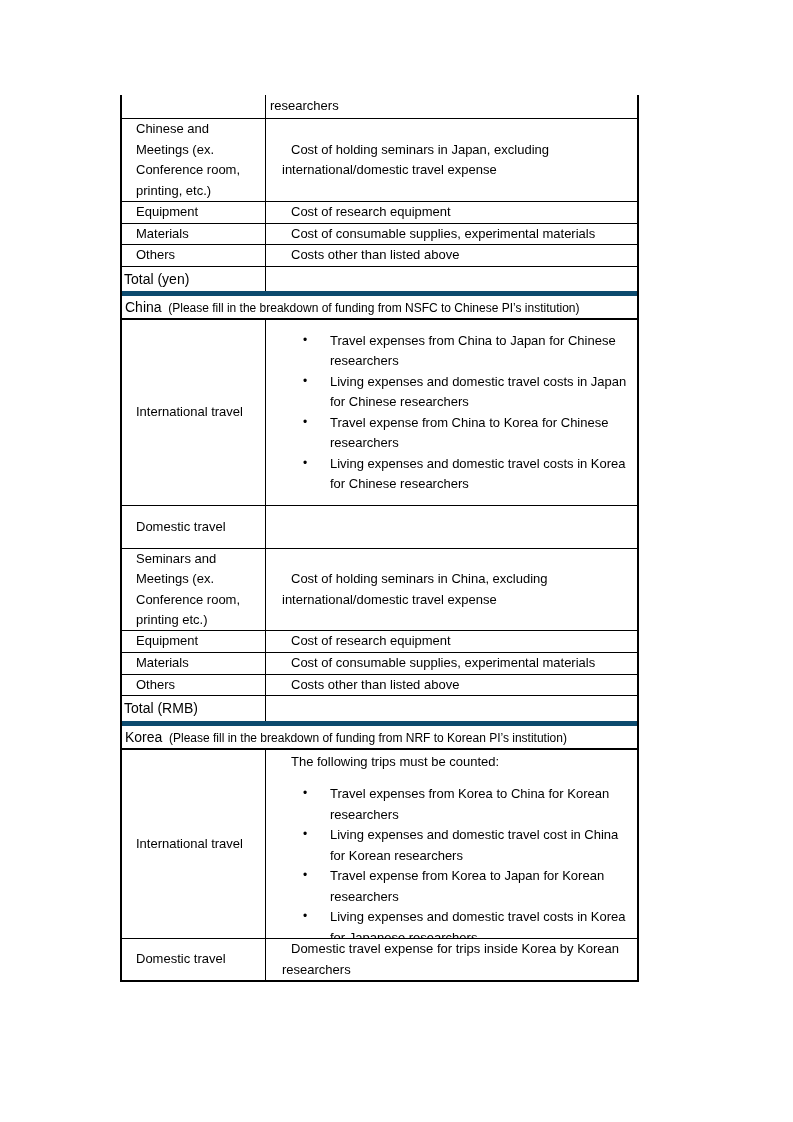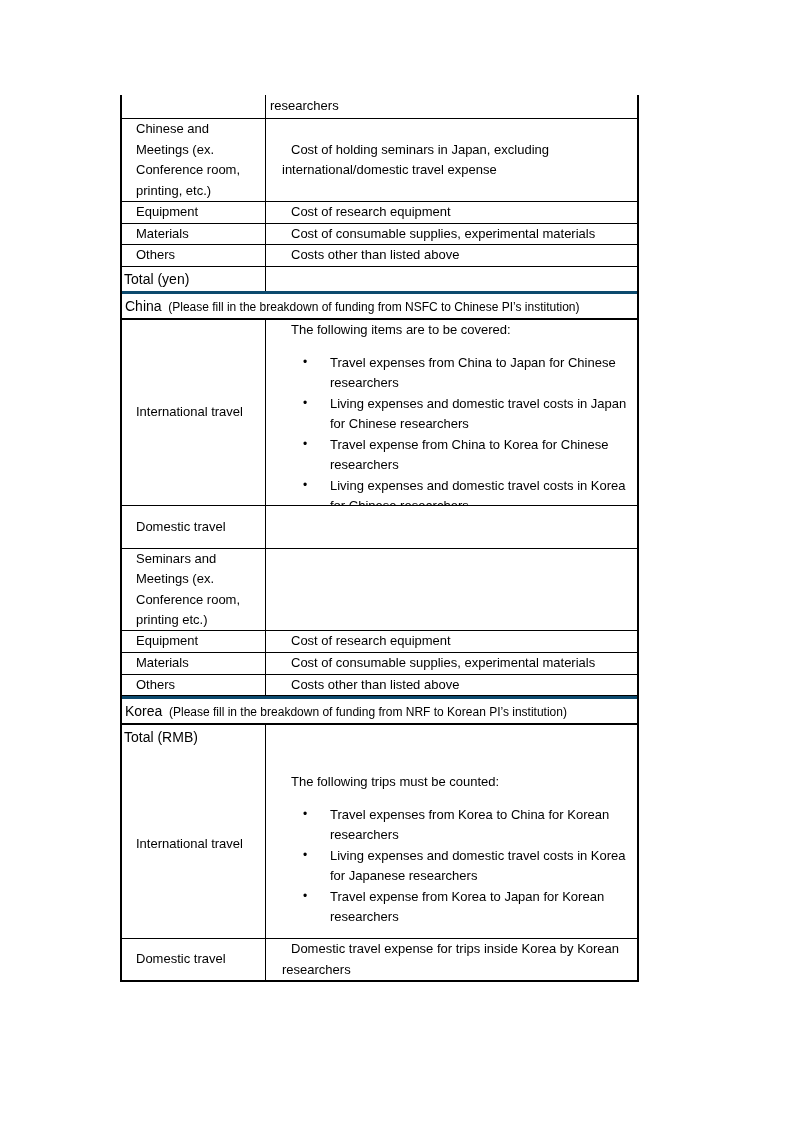--- a/index.html
+++ b/index.html
@@ -22,21 +22,21 @@
   .cell-r {
     flex:1; display:flex; flex-direction:column; justify-content:center;
     padding:1px 4px; line-height:20.5px; box-sizing:border-box; overflow:hidden;
   }
   .para { margin:12px; text-indent:9px; }
   .cont { margin:0; text-indent:0; }
   .bullets { list-style:none; margin:0; padding:0 0 0 60px; }
   .bullets li { position:relative; }
   .bullets li::before { content:"\2022"; position:absolute; left:-27px; top:-1px; font-size:12px; }
   .row-header {
-    border-top:3px solid #0c4a6e; border-bottom:2px solid #000;
+    border-top:5px solid #0c4a6e; border-bottom:2px solid #000;
     display:flex; align-items:flex-end; padding:0 3px; box-sizing:border-box;
   }
   .row-header .hdr-inner { align-self:center; }
   .hdr-country { font-size:14px; }
   .hdr-note { font-size:12px; margin-left:3px; }
   .row-total { border-bottom:none; }
   .row-total .cell-l { padding-left:2px; font-size:14px; }
   
   .h24{height:24px} .h83{height:83px} .h22{height:22px} .h21{height:21px}
   .h29{height:29px} .h186{height:186px} .h43{height:43px} .h82{height:82px}
@@ -103,40 +103,42 @@
         <span class="hdr-country">China</span>
         <span class="hdr-note">(Please fill in the breakdown of funding from NSFC to Chinese PI’s institution)</span>
       </div>
     </div>
 
     <div class="row h186">
       <div class="cell-l">
         <span>International travel</span>
       </div>
       <div class="cell-r">
-        <p class="para">The following items are to be covered:</p>
         <ul class="bullets">
           <li>Travel expenses from China to Japan for Chinese researchers</li>
           <li>Living expenses and domestic travel costs in Japan for Chinese researchers</li>
           <li>Travel expense from China to Korea for Chinese researchers</li>
           <li>Living expenses and domestic travel costs in Korea for Chinese researchers</li>
         </ul>
       </div>
     </div>
 
     <div class="row h43">
       <div class="cell-l">
         <span>Domestic travel</span>
       </div>
     </div>
 
     <div class="row h82">
       <div class="cell-l">
         <span>Seminars and Meetings (ex. Conference room, printing etc.)</span>
       </div>
+      <div class="cell-r">
+        <p class="para">Cost of holding seminars in China, excluding international/domestic travel expense</p>
+      </div>
     </div>
 
     <div class="row h22">
       <div class="cell-l">
         <span>Equipment</span>
       </div>
       <div class="cell-r">
         <p class="para">Cost of research equipment</p>
       </div>
     </div>
@@ -150,46 +152,47 @@
       </div>
     </div>
 
     <div class="row h21">
       <div class="cell-l">
         <span>Others</span>
       </div>
       <div class="cell-r">
         <p class="para">Costs other than listed above</p>
       </div>
+    </div>
+
+    <div class="row row-total h25">
+      <div class="cell-l">
+        <span>Total (RMB)</span>
+      </div>
+      <div class="cell-r"></div>
     </div>
 
     <div class="row row-header h29">
       <div class="hdr-inner">
         <span class="hdr-country">Korea</span>
         <span class="hdr-note">(Please fill in the breakdown of funding from NRF to Korean PI’s institution)</span>
       </div>
     </div>
 
-    <div class="row row-total h25">
-      <div class="cell-l">
-        <span>Total (RMB)</span>
-      </div>
-      <div class="cell-r"></div>
-    </div>
-
     <div class="row h189">
       <div class="cell-l">
         <span>International travel</span>
       </div>
       <div class="cell-r">
         <p class="para">The following trips must be counted:</p>
         <ul class="bullets">
           <li>Travel expenses from Korea to China for Korean researchers</li>
+          <li>Living expenses and domestic travel cost in China for Korean researchers</li>
+          <li>Travel expense from Korea to Japan for Korean researchers</li>
           <li>Living expenses and domestic travel costs in Korea for Japanese researchers</li>
-          <li>Travel expense from Korea to Japan for Korean researchers</li>
         </ul>
       </div>
     </div>
 
     <div class="row h41">
       <div class="cell-l">
         <span>Domestic travel</span>
       </div>
       <div class="cell-r">
         <p class="para">Domestic travel expense for trips inside Korea by Korean researchers</p>

